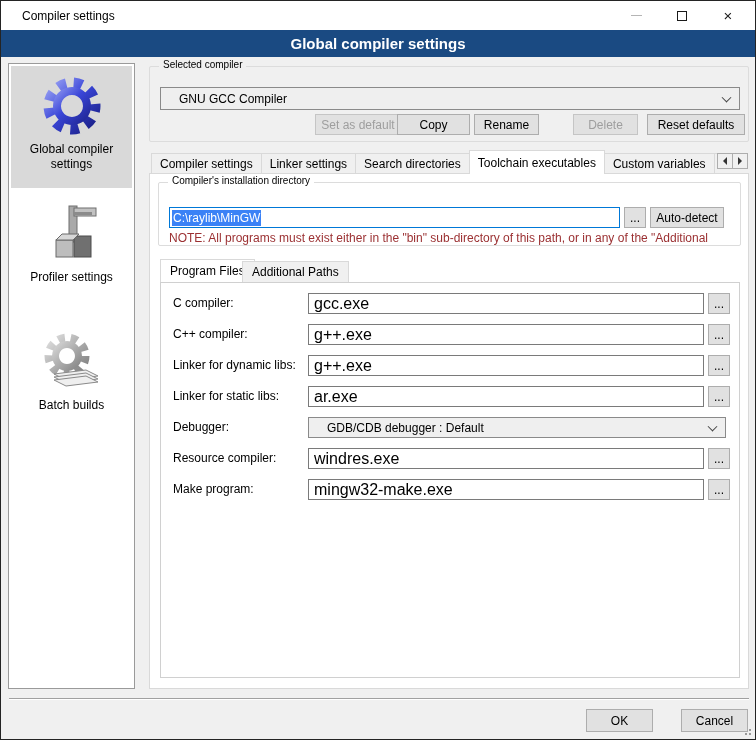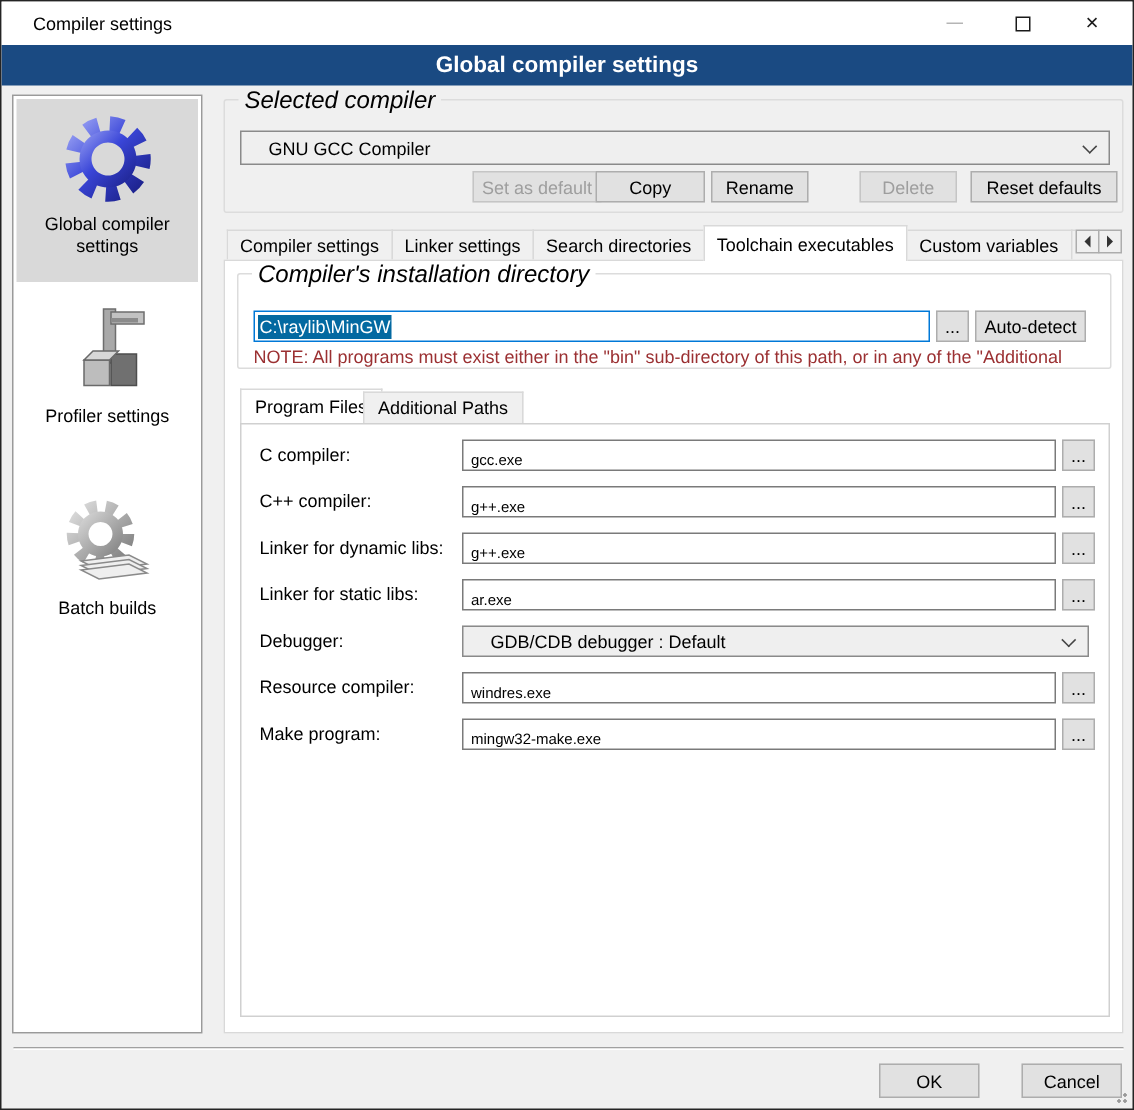--- a/index.html
+++ b/index.html
@@ -31,21 +31,21 @@
   .lb-item{ position:relative; width:121px; margin:2px auto 0 auto; text-align:center; padding-top:6px; }
   .lb-item.sel{ background:#D9D9D9; }
   .lb-item .icon-box{ height:68px; display:flex; align-items:center; justify-content:center; }
   .lb-item .lb-label{ font-size:12px; line-height:15px; padding:2px 2px 8px 2px; }
   #lb1{ height:122px; }
   #lb2{ height:104px; margin-top:6px; }
   #lb3{ height:104px; margin-top:24px; }
 
   
   .groupbox{ position:absolute; border:1px solid #DCDCDC; border-radius:2px; }
-  .groupbox > .legend{ position:absolute; top:-8px; left:9px; background:#F0F0F0; padding:0 4px; font-size:16px;font-style:italic; }
+  .groupbox > .legend{ position:absolute; top:-8px; left:9px; background:#F0F0F0; padding:0 4px; font-size:10px; }
   .groupbox.on-white > .legend{ background:#fff; }
 
   
   .btn{ position:absolute; height:21px; background:#E1E1E1; border:1px solid #ADADAD;
         font-size:12px; display:flex; align-items:center; justify-content:center; cursor:default; }
   .btn.disabled{ border-color:#C5C5C5; color:#9E9E9E;margin-left:30px; }
   .btn.big{ height:23px; }
 
   
   .combo{ position:absolute; background:#EFEFEF; border:1px solid #8A8A8A; display:flex;
@@ -67,36 +67,36 @@
   .tri-r{ width:0; height:0; border:4px solid transparent; border-left-color:#333; margin-right:-4px; }
 
   
   .tabpanel{ position:absolute; left:148px; top:172px; width:600px; height:516px;
              background:#fff; border:1px solid #D9D9D9; z-index:2; }
 
   
   .install-group{ left:8px; top:8px; width:583px; height:64px; }
   .path-input{ position:absolute; left:10px; top:24px; width:451px; height:21px;
                background:#fff; border:1px solid #0078D7; display:flex; align-items:center; padding-left:2px; }
-  .path-input .selected-text{ background:#0369a1; color:#fff; padding:1px 1px; font-size:12px; }
+  .path-input .selected-text{ background:#3b82f6; color:#fff; padding:1px 1px; font-size:12px; }
   .note{ position:absolute; left:10px; top:48px; width:586px; color:#9B3032; font-size:12px;
          white-space:nowrap; overflow:hidden; }
 
   
   .subtab{ position:absolute; height:21px; padding:0 9px; background:#F0F0F0;
            border:1px solid #D9D9D9; border-bottom:none; display:flex; align-items:center;
            font-size:12px; z-index:3; }
   .subtab.active{ height:23px; background:#fff; }
   .page{ position:absolute; left:10px; top:108px; width:580px; height:396px;
          background:#fff; border:1px solid #D0D0D0; }
 
   .frow{ position:absolute; left:0; width:100%; height:21px; }
   .frow .flabel{ position:absolute; left:12px; top:3px; font-size:12px;text-align:center; }
   .finput{ position:absolute; left:147px; width:396px; height:21px; background:#fff;
-           border:1px solid #7A7A7A; display:flex; align-items:flex-end; padding-left:5px; font-size:10px; }
+           border:1px solid #7A7A7A; display:flex; align-items:flex-end; padding-left:5px; font-size:16px; }
   .fdots{ position:absolute; left:547px; top:0; width:22px; height:21px; }
   .fcombo{ left:147px; width:418px; height:21px; font-size:12px; }
 
   
   .footer-sep{ position:absolute; left:8px; top:697px; width:740px; height:2px;
                border-top:1px solid #A0A0A0; border-bottom:1px solid #fff; }
   .grip{ position:absolute; right:3px; bottom:3px; width:10px; height:10px;
          background:
            radial-gradient(circle at 8px 8px, #9a9a9a 1px, transparent 1.4px),
            radial-gradient(circle at 8px 4px, #9a9a9a 1px, transparent 1.4px),

